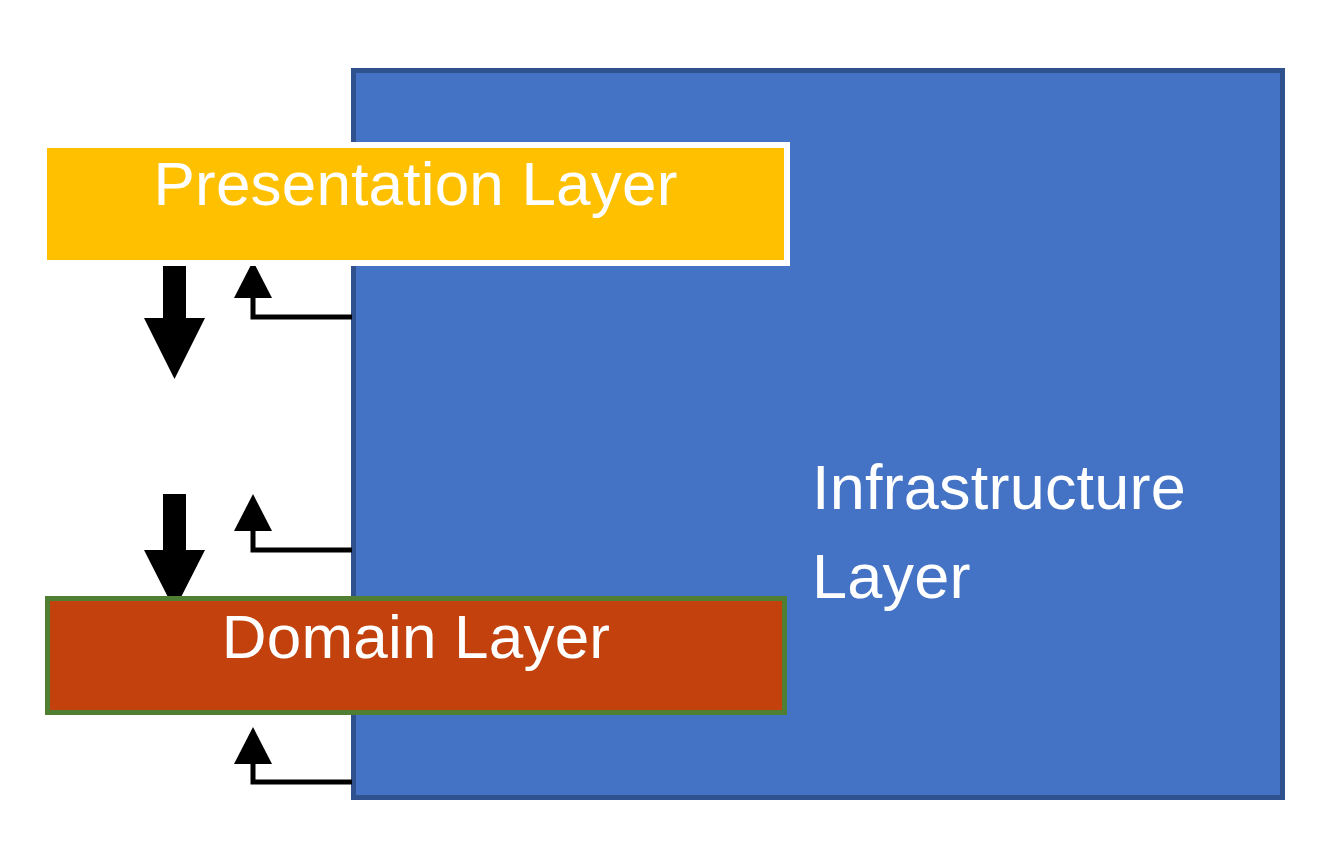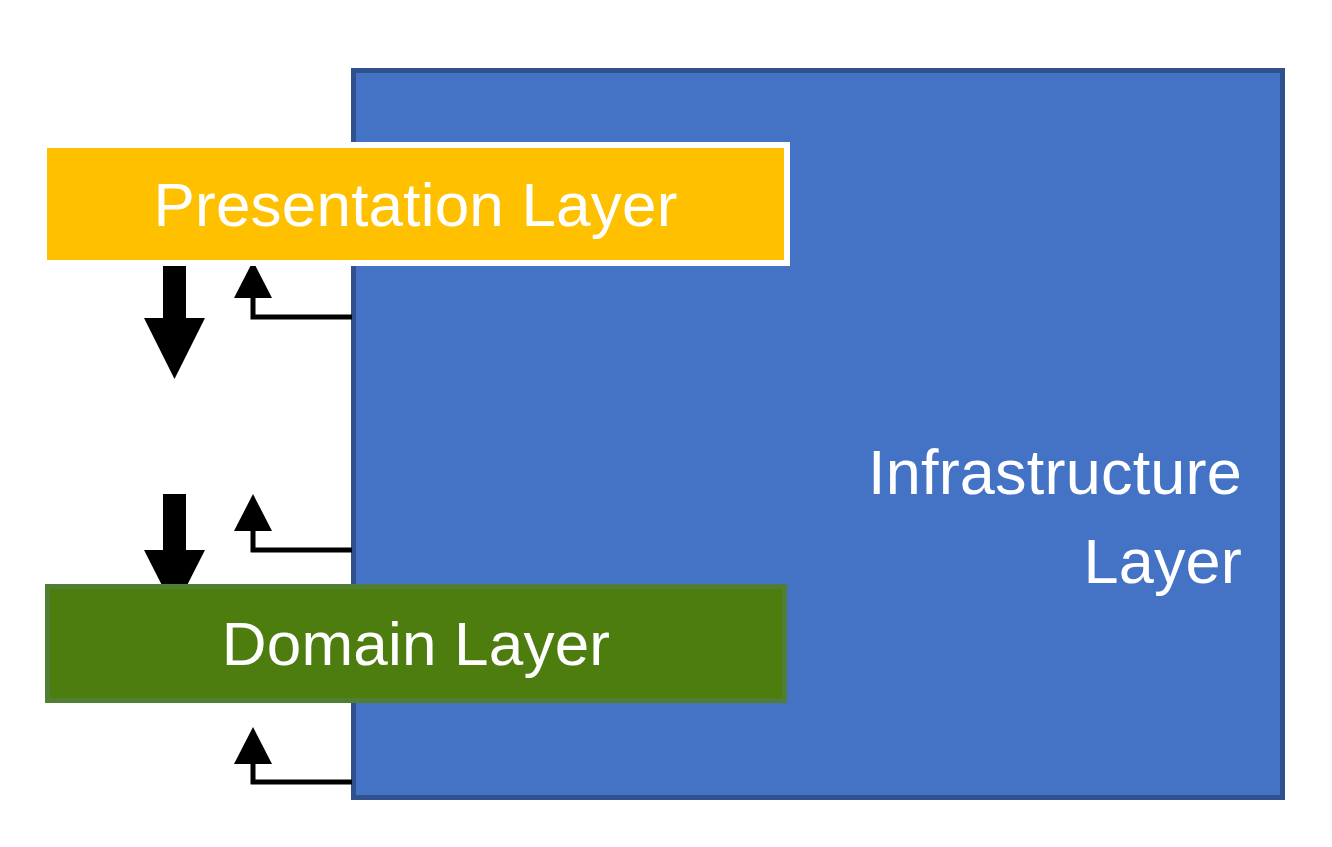--- a/index.html
+++ b/index.html
@@ -26,37 +26,36 @@
     top: 68px;
     width: 934px;
     height: 732px;
     background: #4472C4;
     border: 5px solid #2F528F;
     box-sizing: border-box;
   }
   .infra-label {
     position: absolute;
     right: 38px;
-    top: 355px;
+    top: 370px;
     width: 430px;
-    text-align: right;
     color: #ffffff;
     font-size: 63px;
     line-height: 1.42;
     letter-spacing: 0.2px;
     font-family: "Liberation Sans", sans-serif;
     white-space: normal;
   }
 
   
   .layer-box {
     position: absolute;
     box-sizing: border-box;
     display: flex;
-    align-items: center;
+    align-items: flex-start;
     justify-content: center;
     color: #ffffff;
     font-size: 62px;
     letter-spacing: 0.2px;
     font-family: "Liberation Sans", sans-serif;
   }
 
   .layer-presentation {
     left: 47px;
     top: 148px;
@@ -70,24 +69,24 @@
     left: 47px;
     top: 375px;
     width: 737px;
     height: 117px;
     background: #ED7D31;
     outline: 6px solid #ffffff;
   }
 
   .layer-domain {
     left: 45px;
-    top: 584px;
+    top: 596px;
     width: 742px;
     height: 119px;
-    background: #4d7c0f;
+    background: #c2410c;
     border: 5px solid #507E32;
   }
 
   
   .arrows {
     position: absolute;
     left: 0;
     top: 0;
     width: 1332px;
     height: 847px;

